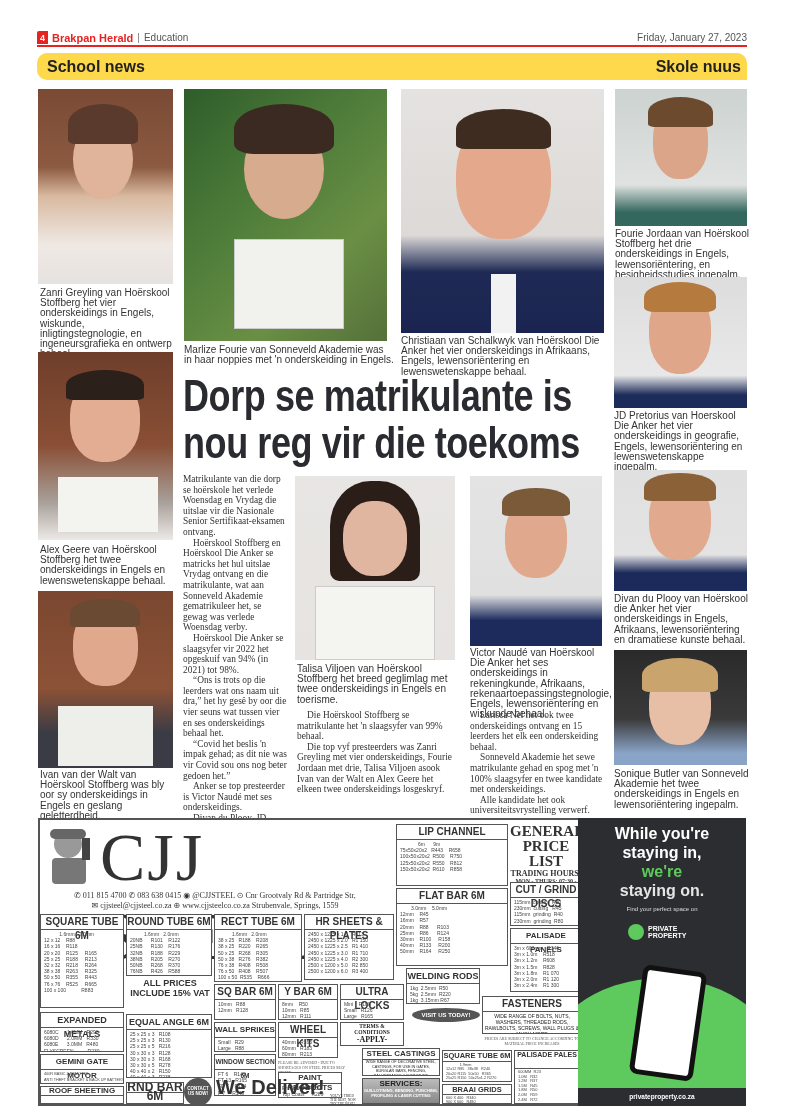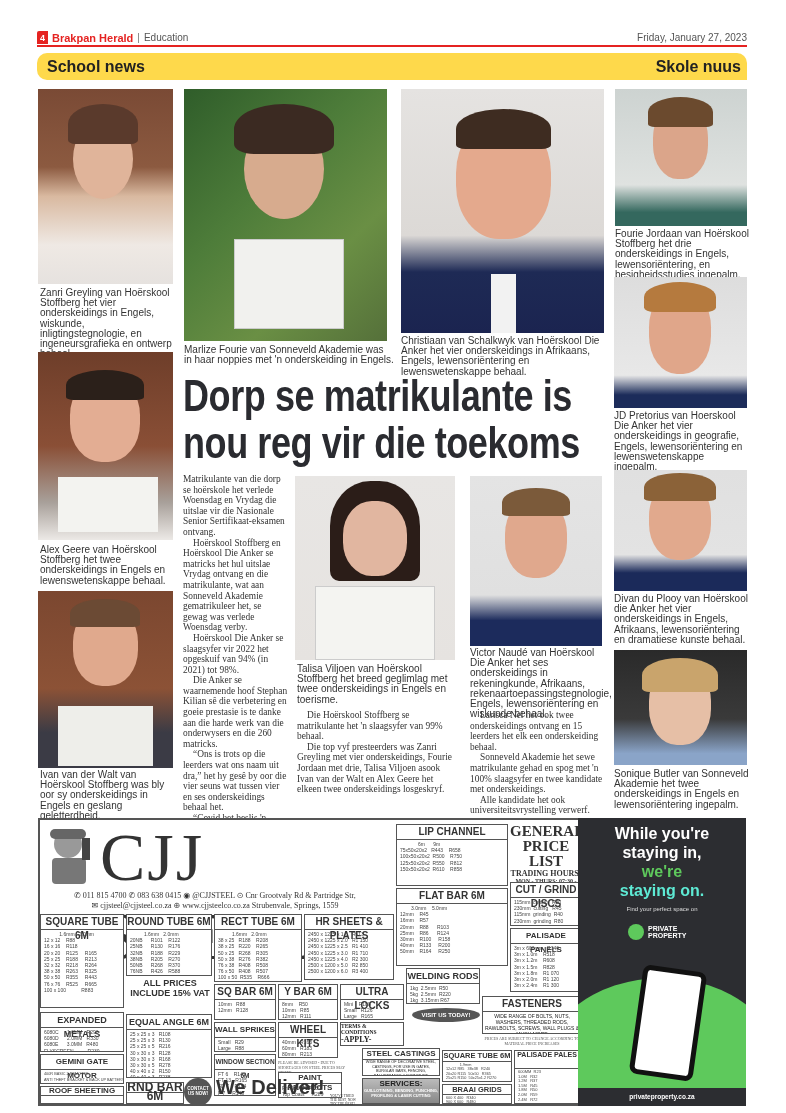--- a/index.html
+++ b/index.html
@@ -125,21 +125,20 @@
 
 <div class="abs headline">
   <div>Dorp se matrikulante is</div>
   <div>nou reg vir die toekoms</div>
 </div>
 
 <div class="body" style="left:183px;top:474px;width:105px">
   <p class="first">Matrikulante van die dorp se hoërskole het verlede Woensdag en Vrydag die uitslae vir die Nasionale Senior Sertifikaat-eksamen ontvang.</p>
   <p>Hoërskool Stoffberg en Hoërskool Die Anker se matricks het hul uitslae Vrydag ontvang en die matrikulante, wat aan Sonneveld Akademie gematrikuleer het, se gewag was verlede Woensdag verby.</p>
   <p>Hoërskool Die Anker se slaagsyfer vir 2022 het opgeskuif van 94% (in 2021) tot 98%.</p>
-  <p>Die Anker se waarnemende hoof Stephan Kilian sê die verbetering en goeie prestasie is te danke aan die harde werk van die onderwysers en die 260 matricks.</p>
   <p>“Ons is trots op die leerders wat ons naam uit dra,” het hy gesê by oor die vier seuns wat tussen vier en ses onderskeidings behaal het.</p>
   <p>“Covid het beslis 'n impak gehad; as dit nie was vir Covid sou ons nog beter gedoen het.”</p>
   <p>Anker se top presteerder is Victor Naudé met ses onderskeidings.</p>
   <p>Divan du Plooy, JD Pretorius en Christiaan van Schalkwyk het elk met vier onderskeidings geslang.</p>
   <p>Daar was ook drie leerders met drie onderskeidings, ses met twee en 10 met een onderskeiding.</p>
 </div>
 <div class="body" style="left:297px;top:710px;width:160px">
   <p>Die Hoërskool Stoffberg se matrikulante het 'n slaagsyfer van 99% behaal.</p>
   <p>Die top vyf presteerders was Zanri Greyling met vier onderskeidings, Fourie Jordaan met drie, Talisa Viljoen asook Ivan van der Walt en Alex Geere het elkeen twee onderskeidings losgeskryf.</p>
 </div>
@@ -309,21 +308,21 @@
       <div class="bh" style="font-size:8px">WALL SPRIKES</div>
       <div class="bl">Small   R29
 Large   R88</div>
     </div>
   <div class="box" style="left:238px;top:202px;width:60px;height:36px">
       <div class="bh">WHEEL KITS</div>
       <div class="bl">40mm   R163
 60mm   R183
 80mm   R213</div>
     </div>
-  <div class="box" style="left:300px;top:202px;width:64px;height:24px;font-family:'Liberation Serif',serif">
+  <div class="box" style="left:300px;top:202px;width:64px;height:24px;text-align:center;font-family:'Liberation Serif',serif">
       <div style="font-size:5.5px;font-weight:bold">TERMS &amp; CONDITIONS</div>
       <div style="font-size:8px;font-weight:bold">-APPLY-</div>
     </div>
   <div style="position:absolute;left:372px;top:188px;width:68px;height:14px;border-radius:50%;background:#555;color:#fff;font-size:6px;font-weight:bold;text-align:center;line-height:14px">VISIT US TODAY!</div>
   <div style="position:absolute;left:442px;top:216px;width:100px;font-size:4px;text-align:center;font-family:'Liberation Serif',serif;color:#555">PRICES ARE SUBJECT TO CHANGE ACCORDING TO MATERIAL PRICE INCREASES</div>
 
   <div class="box" style="left:0;top:234px;width:84px;height:30px">
       <div class="bh" style="font-size:8px">GEMINI GATE MOTOR</div>
       <div class="bl" style="font-size:3.8px">400R BASIC 2 REMOTES,
 ANTI THEFT BRACKET &amp; BACK UP BATTERY  R4 900</div>
@@ -384,21 +383,21 @@
   <div style="position:absolute;left:144px;top:258px;width:28px;height:28px;border-radius:50%;background:#555;color:#fff;font-size:4.5px;font-weight:bold;text-align:center;padding-top:8px">CONTACT US NOW!</div>
   <div class="deliver" style="left:176px;top:256px;font-size:20px">We Deliver!</div>
   <div style="position:absolute;left:290px;top:274px;width:30px;font-size:3.5px;font-family:'Liberation Serif',serif;color:#333">YOU'VE TRIED THE REST, NOW TRY THE BEST!</div>
 </div>
 
 <div class="abs pp">
   <div style="position:absolute;left:0;top:6px;width:168px;text-align:center;font-weight:bold;font-size:16px;line-height:19px;color:#fff">
     <div>While you're</div>
     <div>staying in,</div>
     <div style="color:#5ec95c">we're</div>
-    <div style="color:#5eead4">staying on.</div>
+    <div style="color:#e5e5e5">staying on.</div>
   </div>
   <div style="position:absolute;left:0;top:88px;width:168px;text-align:center;font-size:6px;color:#ddd">Find your perfect space on</div>
   <div style="position:absolute;left:50px;top:106px;display:flex;align-items:center">
     <div style="width:16px;height:16px;border-radius:50%;background:#5ec95c;margin-right:4px"></div>
     <div style="font-size:7px;line-height:7px;color:#fff;font-weight:bold">
       <div>PRIVATE</div>
       <div>PROPERTY</div>
     </div>
   </div>
   <div style="position:absolute;left:-40px;top:160px;width:248px;height:200px;border-radius:50%;background:#5ec95c"></div>

